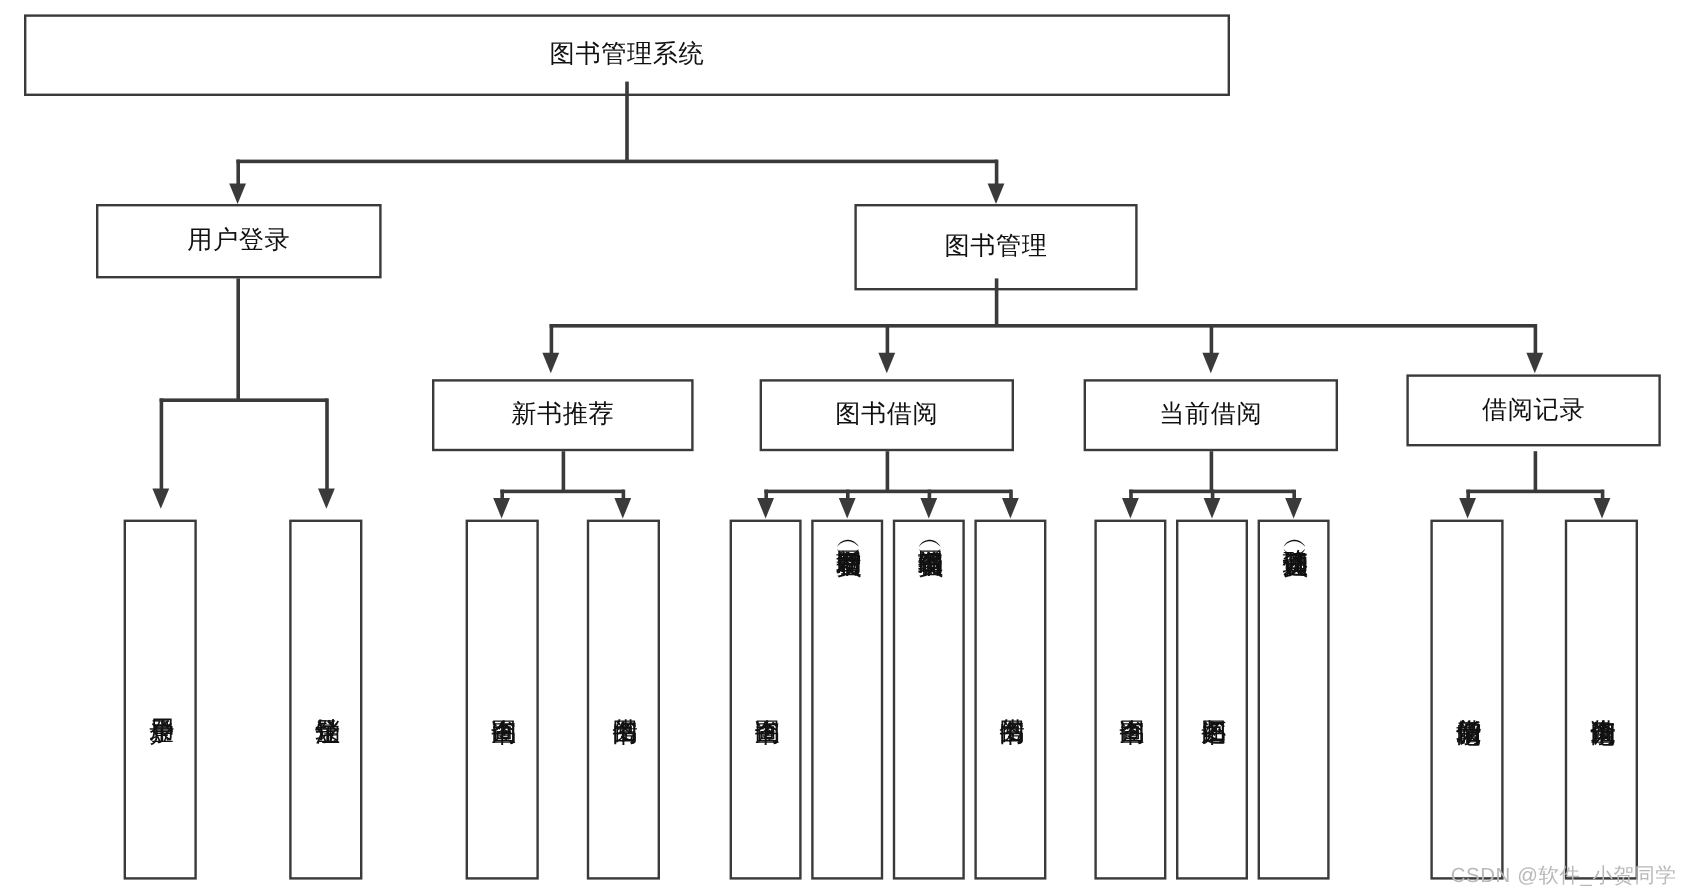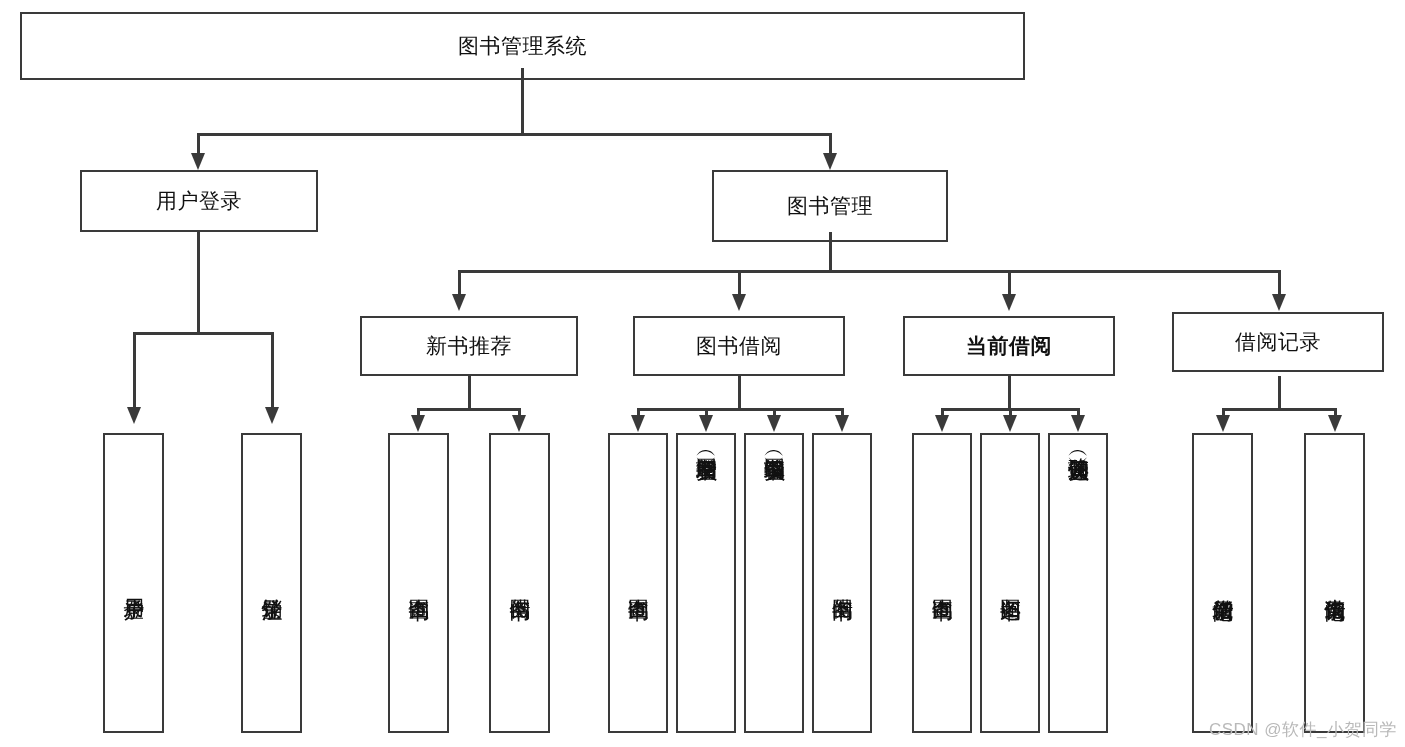--- a/index.html
+++ b/index.html
@@ -124,21 +124,21 @@
   <div class="arrow" style="left:1002px; top:294px;"></div>
   <div class="edge v" style="left:1278px; top:270px; height:27px;"></div>
   <div class="arrow" style="left:1272px; top:294px;"></div>
 
   <div class="node horiz" style="left:360px; top:316px; width:218px; height:60px;">
     <span class="node-text">新书推荐</span>
   </div>
   <div class="node horiz" style="left:633px; top:316px; width:212px; height:60px;">
     <span class="node-text">图书借阅</span>
   </div>
-  <div class="node horiz" style="left:903px; top:316px; width:212px; height:60px;font-weight:bold;">
+  <div class="node horiz" style="left:903px; top:316px; width:212px; height:60px;">
     <span class="node-text">当前借阅</span>
   </div>
   <div class="node horiz" style="left:1172px; top:312px; width:212px; height:60px;">
     <span class="node-text">借阅记录</span>
   </div>
 
   <div class="edge v" style="left:468px; top:376px; height:34px;"></div>
   <div class="edge h" style="left:417px; top:408px; width:103px;"></div>
   <div class="edge v" style="left:417px; top:408px; height:12px;"></div>
   <div class="arrow" style="left:411px; top:415px;"></div>

